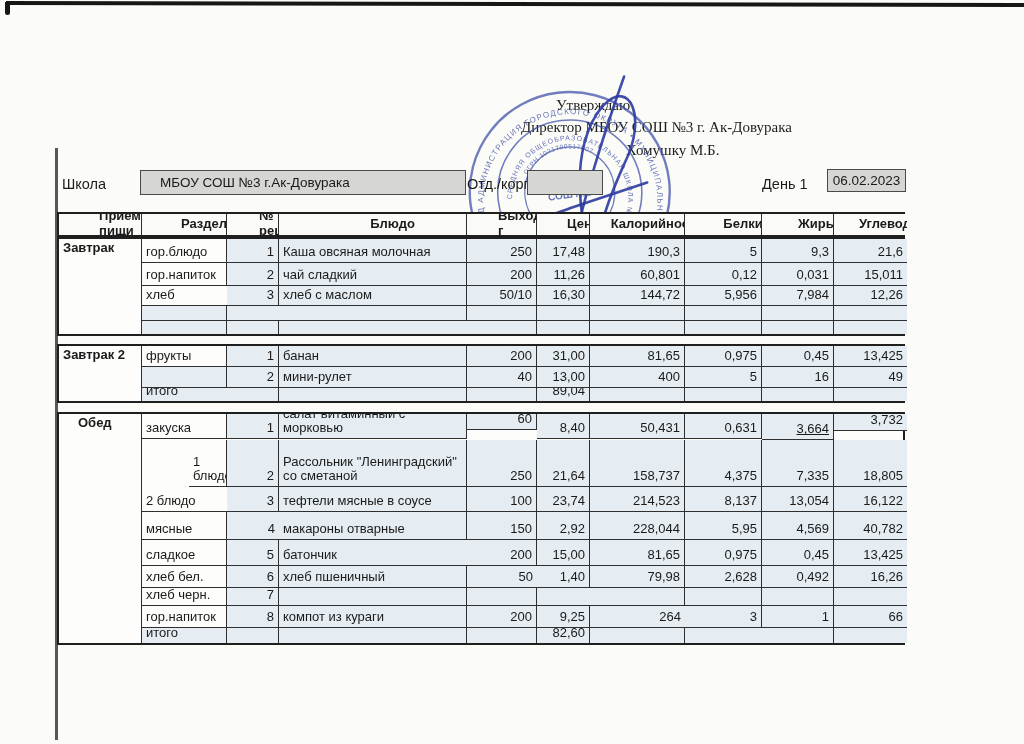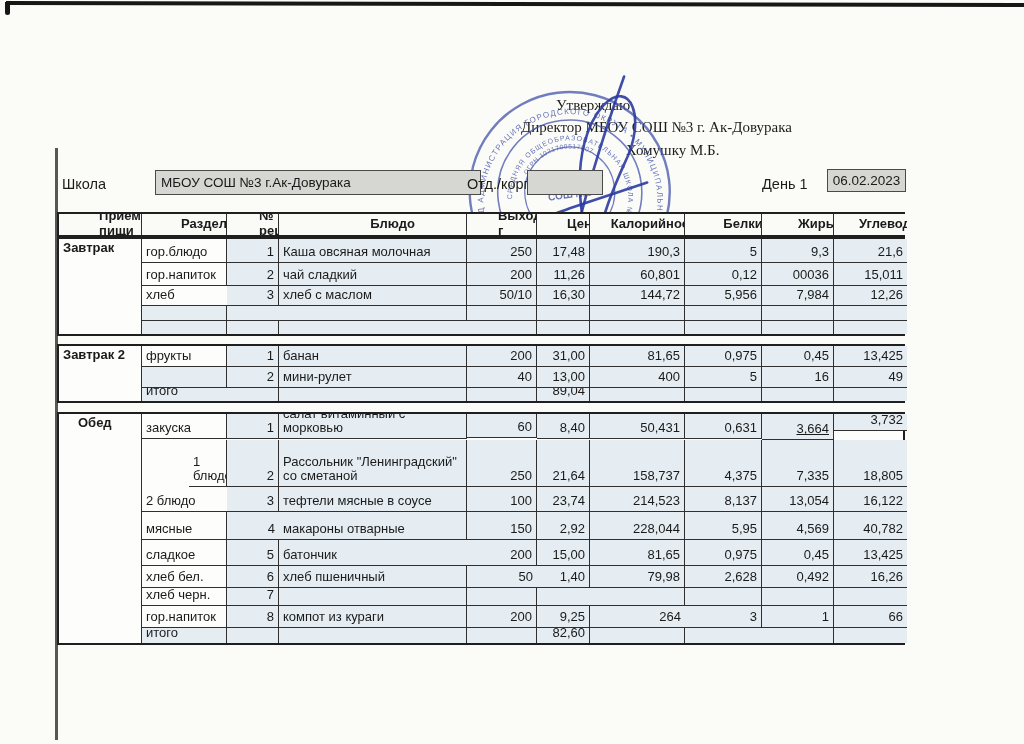--- a/index.html
+++ b/index.html
@@ -16,21 +16,21 @@
 
   
   .approval{position:absolute;font-family:"Liberation Serif",serif;font-size:15px;color:#1c1c1c;white-space:nowrap;}
   #appr1{left:556px;top:97px;}
   #appr2{left:521px;top:119px;}
   #appr3{left:626px;top:142px;}
 
   
   .flabel{position:absolute;font-size:14.5px;color:#1b1b1b;white-space:nowrap;}
   .gbox{position:absolute;background:#d6d6d3;border:1.6px solid #4a4a4a;box-sizing:border-box;display:flex;align-items:center;}
-  #school-box{left:155px;top:170px;width:326px;height:25px;font-size:13.5px;padding-left:5px;}
+  #school-box{left:140px;top:170px;width:326px;height:25px;font-size:13.5px;padding-left:19px;}
   #dept-box{left:527px;top:170px;width:76px;height:25px;}
   #date-box{left:827px;top:169px;width:79px;height:23px;font-size:13.5px;justify-content:center;}
 
   
   #table-wrap{position:absolute;left:57px;top:212px;width:848px;}
   .tgrid{display:grid;grid-template-columns:83px 85px 52px 188px 70px 53px 95px 77px 72px 73px;
          border:2px solid #1f1f1f;box-sizing:content-box;background:#fdfdfb;}
   .sec{margin-top:0;}
   .gap1{margin-top:8px;}
   .gap2{margin-top:9px;}
@@ -123,21 +123,21 @@
         <div class="cell num t" style="grid-area: 1 / 8; height: 24px;">5</div>
         <div class="cell num t" style="grid-area: 1 / 9; height: 24px;">9,3</div>
         <div class="cell num t" style="grid-area: 1 / 10; height: 24px; border-right: none;">21,6</div>
         <div class="cell left w" style="grid-area: 2 / 2; height: 23px;">гор.напиток</div>
         <div class="cell num t" style="grid-area: 2 / 3; height: 23px;">2</div>
         <div class="cell left dish t" style="grid-area: 2 / 4; height: 23px;">чай сладкий</div>
         <div class="cell num t" style="grid-area: 2 / 5; height: 23px;">200</div>
         <div class="cell num t" style="grid-area: 2 / 6; height: 23px;">11,26</div>
         <div class="cell num t" style="grid-area: 2 / 7; height: 23px;">60,801</div>
         <div class="cell num t" style="grid-area: 2 / 8; height: 23px;">0,12</div>
-        <div class="cell num t" style="grid-area: 2 / 9; height: 23px;">00036</div>
+        <div class="cell num t" style="grid-area: 2 / 9; height: 23px;">0,031</div>
         <div class="cell num t" style="grid-area: 2 / 10; height: 23px; border-right: none;">15,011</div>
         <div class="cell left w" style="grid-area: 3 / 2; height: 20px;">хлеб</div>
         <div class="cell num t" style="grid-area: 3 / 3; height: 20px;">3</div>
         <div class="cell left dish t" style="grid-area: 3 / 4; height: 20px;">хлеб с маслом</div>
         <div class="cell num t" style="grid-area: 3 / 5; height: 20px;">50/10</div>
         <div class="cell num t" style="grid-area: 3 / 6; height: 20px;">16,30</div>
         <div class="cell num t" style="grid-area: 3 / 7; height: 20px;">144,72</div>
         <div class="cell num t" style="grid-area: 3 / 8; height: 20px;">5,956</div>
         <div class="cell num t" style="grid-area: 3 / 9; height: 20px;">7,984</div>
         <div class="cell num t" style="grid-area: 3 / 10; height: 20px; border-right: none;">12,26</div>
@@ -188,21 +188,21 @@
         <div class="cell num t lastrow" style="grid-area: 3 / 7; height: 13px;"></div>
         <div class="cell num t lastrow" style="grid-area: 3 / 8; height: 13px;"></div>
         <div class="cell num t lastrow" style="grid-area: 3 / 9; height: 13px;"></div>
         <div class="cell num t lastrow" style="grid-area: 3 / 10; height: 13px; border-right: none;"></div>
       </div>
       <div class="tgrid sec gap2">
         <div class="cell meal left w" style="grid-area: 1 / 1 / span 9; margin-left: 15px;">Обед</div>
         <div class="cell left w" style="grid-area: 1 / 2; height: 25px;">закуска</div>
         <div class="cell num t" style="grid-area: 1 / 3; height: 25px;">1</div>
         <div class="cell left dish t" style="grid-area: 1 / 4; height: 25px;">салат витаминный с морковью</div>
-        <div class="cell num t" style="grid-area: 1 / 5; height: 24px;">60</div>
+        <div class="cell num t" style="grid-area: 1 / 5; height: 16px;">60</div>
         <div class="cell num t" style="grid-area: 1 / 6; height: 25px;">8,40</div>
         <div class="cell num t" style="grid-area: 1 / 7; height: 25px;">50,431</div>
         <div class="cell num t" style="grid-area: 1 / 8; height: 25px;">0,631</div>
         <div class="cell num t" style="grid-area: 1 / 9; height: 26px; text-decoration: underline;">3,664</div>
         <div class="cell num t" style="grid-area: 1 / 10; height: 17px; border-right: none;">3,732</div>
         <div class="cell left w" style="grid-area: 2 / 2; height: 47px; margin-left: 47px;">1 блюдо</div>
         <div class="cell num t" style="grid-area: 2 / 3; height: 47px;">2</div>
         <div class="cell left dish t" style="grid-area: 2 / 4; height: 47px;">Рассольник "Ленинградский"
 со сметаной</div>
         <div class="cell num t" style="grid-area: 2 / 5; height: 47px;">250</div>

